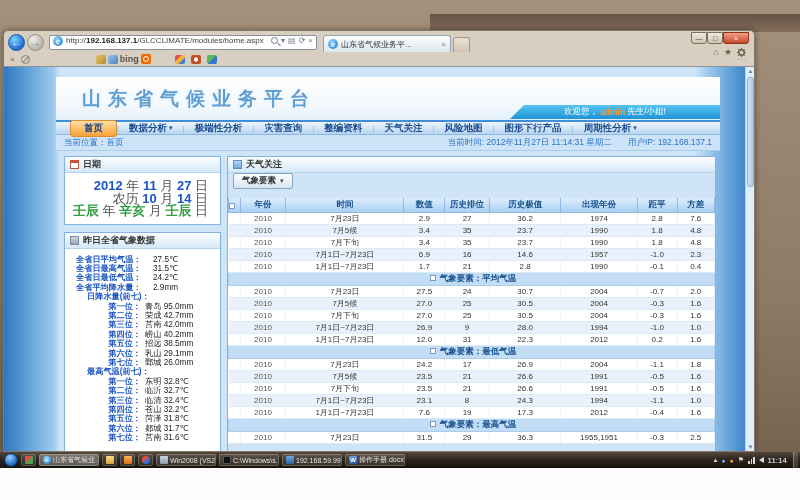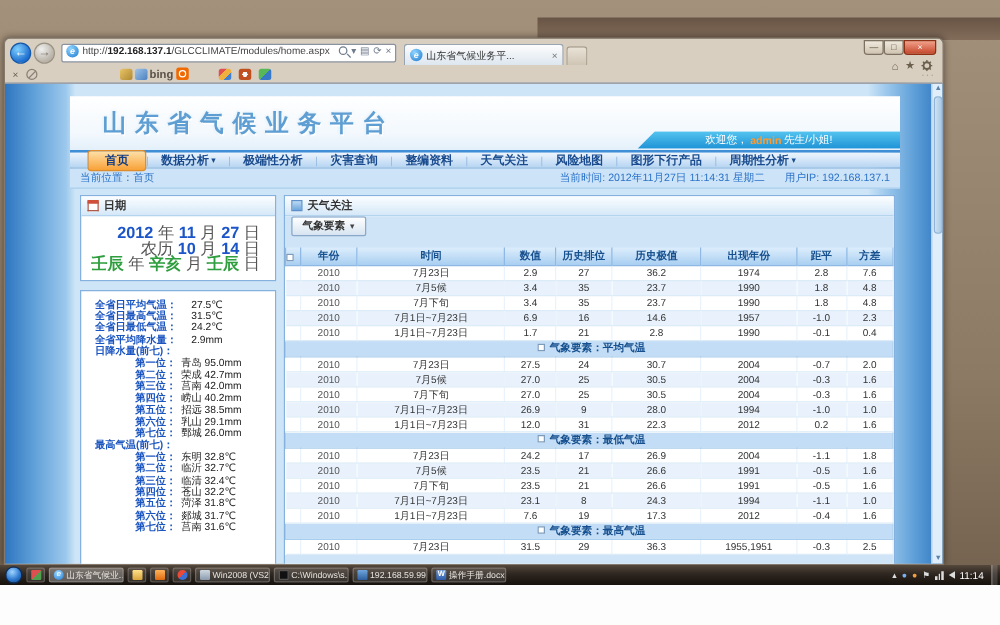--- a/index.html
+++ b/index.html
@@ -68,21 +68,21 @@
   .cal-body{padding:7px 12px 6px 6px;}
   .cal-line{text-align:right;font-size:13px;line-height:12.5px;white-space:nowrap;}
   .seg.num{color:#1b55c8;font-weight:bold;}
   .seg.ch{color:#555;}
   .seg.green{color:#2e9e3e;font-weight:bold;}
   .stats{flex:1;}
   .stats-body{padding-top:6px;font-size:8.2px;line-height:9.4px;overflow:hidden;}
   .stat-row{display:flex;white-space:nowrap;}
   .stat-label{width:88px;text-align:left;padding-left:11px;color:#1b55c0;font-weight:bold;flex:none;}
   .stat-val{color:#222;}
-  .sec-title{padding-left:11px;color:#1b55c0;font-weight:bold;white-space:nowrap;}
+  .sec-title{padding-left:22px;color:#1b55c0;font-weight:bold;white-space:nowrap;}
   .rank-row{display:flex;white-space:nowrap;}
   .rank-pos{width:76px;text-align:right;color:#1b55c0;font-weight:bold;flex:none;}
   .rank-val{color:#222;padding-left:4px;}
 
   .main{flex:1;height:100%;}
   .main-body{flex:1;background:#cfe4f7;overflow:hidden;}
   .toolbar{height:25px;display:flex;align-items:flex-start;padding-left:5px;}
   .elem-btn{height:16px;padding:0 8px;font-size:8.5px;font-weight:bold;color:#333;background:linear-gradient(180deg,#ffffff,#d7e4f1);border:1px solid #8aa8c8;border-radius:2px;display:flex;align-items:center;gap:4px;}
   .elem-btn .caret{font-size:7px;color:#444;}
   table{width:100%;border-collapse:collapse;table-layout:fixed;background:#fff;}
@@ -249,20 +249,24 @@
                 <span class="ico-cal"></span>
                 <span>日期</span>
               </div>
               <div class="cal-body">
                   <div class="cal-line"><span class="seg num">2012 </span><span class="seg ch">年 </span><span class="seg num">11 </span><span class="seg ch">月 </span><span class="seg num">27 </span><span class="seg ch">日</span></div>
                   <div class="cal-line"><span class="seg ch">农历 </span><span class="seg num">10 </span><span class="seg ch">月 </span><span class="seg num">14 </span><span class="seg ch">日</span></div>
                   <div class="cal-line"><span class="seg green">壬辰</span><span class="seg ch"> 年 </span><span class="seg green">辛亥</span><span class="seg ch"> 月 </span><span class="seg green">壬辰</span><span class="seg ch"> 日</span></div>
                 </div>
             </div>
             <div class="panel stats">
+              <div class="panel-h">
+                <span class="ico-data"></span>
+                <span>昨日全省气象数据</span>
+              </div>
               <div class="stats-body">
                   <div class="stat-row">
                     <span class="stat-label">全省日平均气温：</span>
                     <span class="stat-val">27.5℃</span>
                   </div>
                   <div class="stat-row">
                     <span class="stat-label">全省日最高气温：</span>
                     <span class="stat-val">31.5℃</span>
                   </div>
                   <div class="stat-row">

